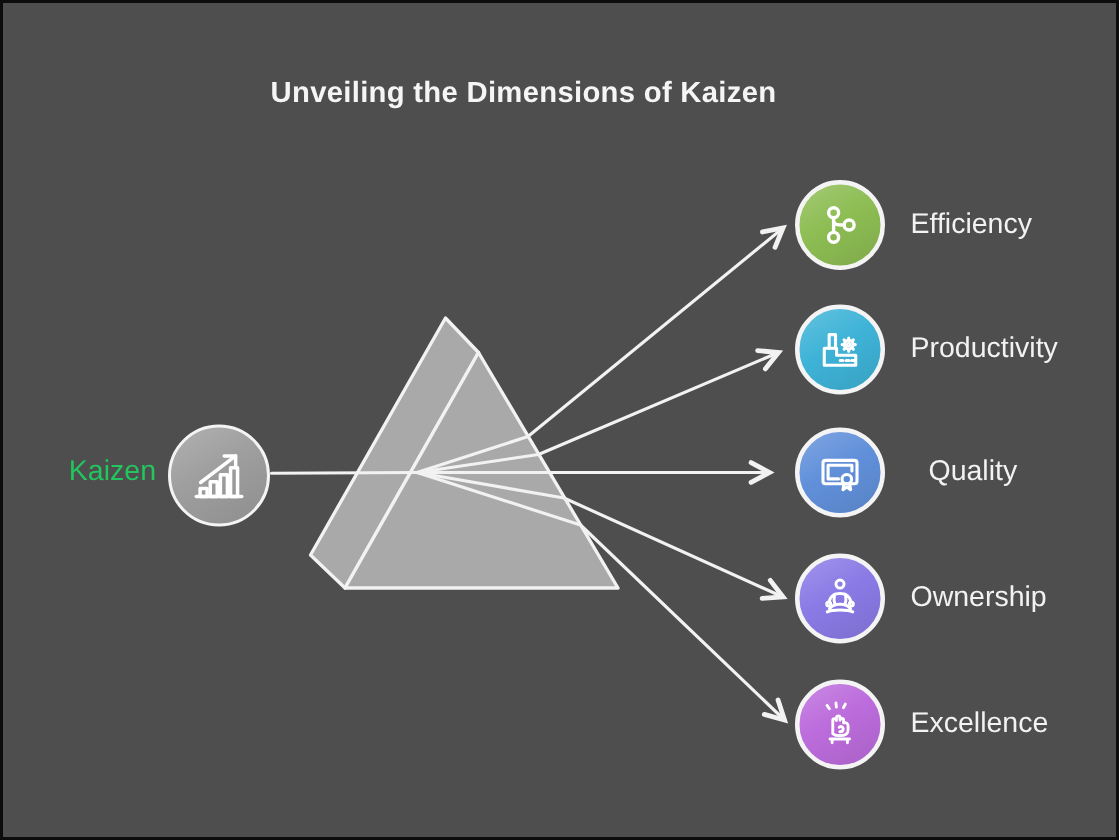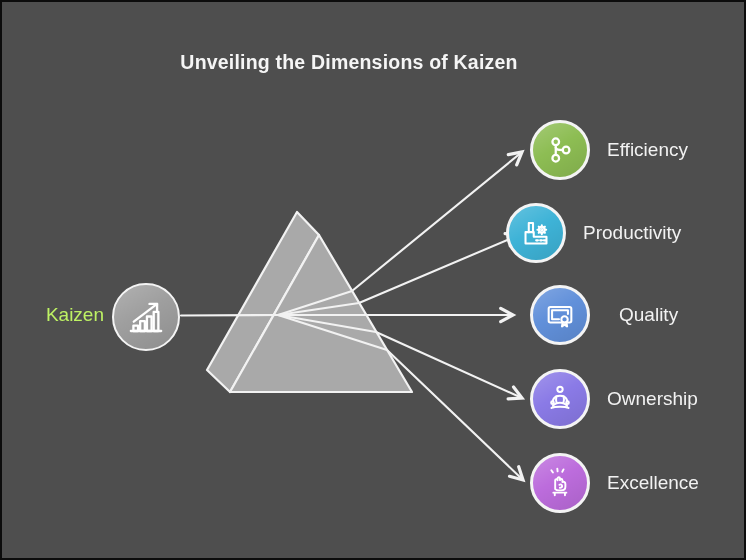--- a/index.html
+++ b/index.html
@@ -24,21 +24,21 @@
   .circle::after{
     content:"";position:absolute;inset:0;border-radius:50%;pointer-events:none;
     background:linear-gradient(150deg, rgba(255,255,255,.20) 0%, rgba(255,255,255,0) 45%, rgba(0,0,0,.10) 100%);
   }
   .circle svg{position:relative;z-index:1;display:block;}
   .dim-circle{width:54px;height:54px;}
   .src-circle{width:64px;height:64px;border-width:2.5px;}
   .dim-label{margin-left:17px;font-size:19px;font-weight:400;color:#f2f2f2;white-space:nowrap;}
   .src-label{
     position:absolute;left:18px;top:302px;width:84px;text-align:right;
-    font-size:19px;color:#bef264;
+    font-size:19px;color:#22c55e;
   }
   .glyph{fill:none;stroke:#ffffff;stroke-linecap:round;stroke-linejoin:round;}
 </style>
 </head>
 <body>
 
 <div class="stage">
 
   <div class="title">Unveiling the Dimensions of Kaizen</div>
 
@@ -88,21 +88,21 @@
           <circle cx="9" cy="17.8" r="2.35"></circle>
           <circle cx="16.3" cy="12" r="2.35"></circle>
           <path d="M9,8.55 V15.45"></path>
           <path d="M9,10.3 C9,11.9 10.8,12 13.95,12"></path>
         </g>
       </svg>
     </div>
     <span class="dim-label">Efficiency</span>
   </div>
 
-  <div class="node" style="left:504px;top:201px;">
+  <div class="node" style="left:528px;top:201px;">
     <div class="circle dim-circle" style="background-color: rgb(62, 179, 215);">
       <svg width="34" height="34" viewBox="0 0 24 24">
         <g class="glyph" stroke-width="1.45">
           <path d="M6.9,11.4 V5 H9.9 V11.4"></path>
           <path d="M4.6,19.4 V11.4 H10.4 V14.7 H19.4 V19.4 Z"></path>
           <path d="M12.1,17.2 h1.3 M14.9,17.2 h1.3 M17.5,17.2 h1.3"></path>
           <circle cx="16.1" cy="9.7" r="2.05"></circle>
           <circle cx="16.1" cy="9.7" r="0.55"></circle>
           <path d="M18.15,9.7 L19.2,9.7 M17.55,11.15 L18.29,11.89 M16.1,11.75 L16.1,12.8 M14.65,11.15 L13.91,11.89 M14.05,9.7 L13,9.7 M14.65,8.25 L13.91,7.51 M16.1,7.65 L16.1,6.6 M17.55,8.25 L18.29,7.51"></path>
         </g>

